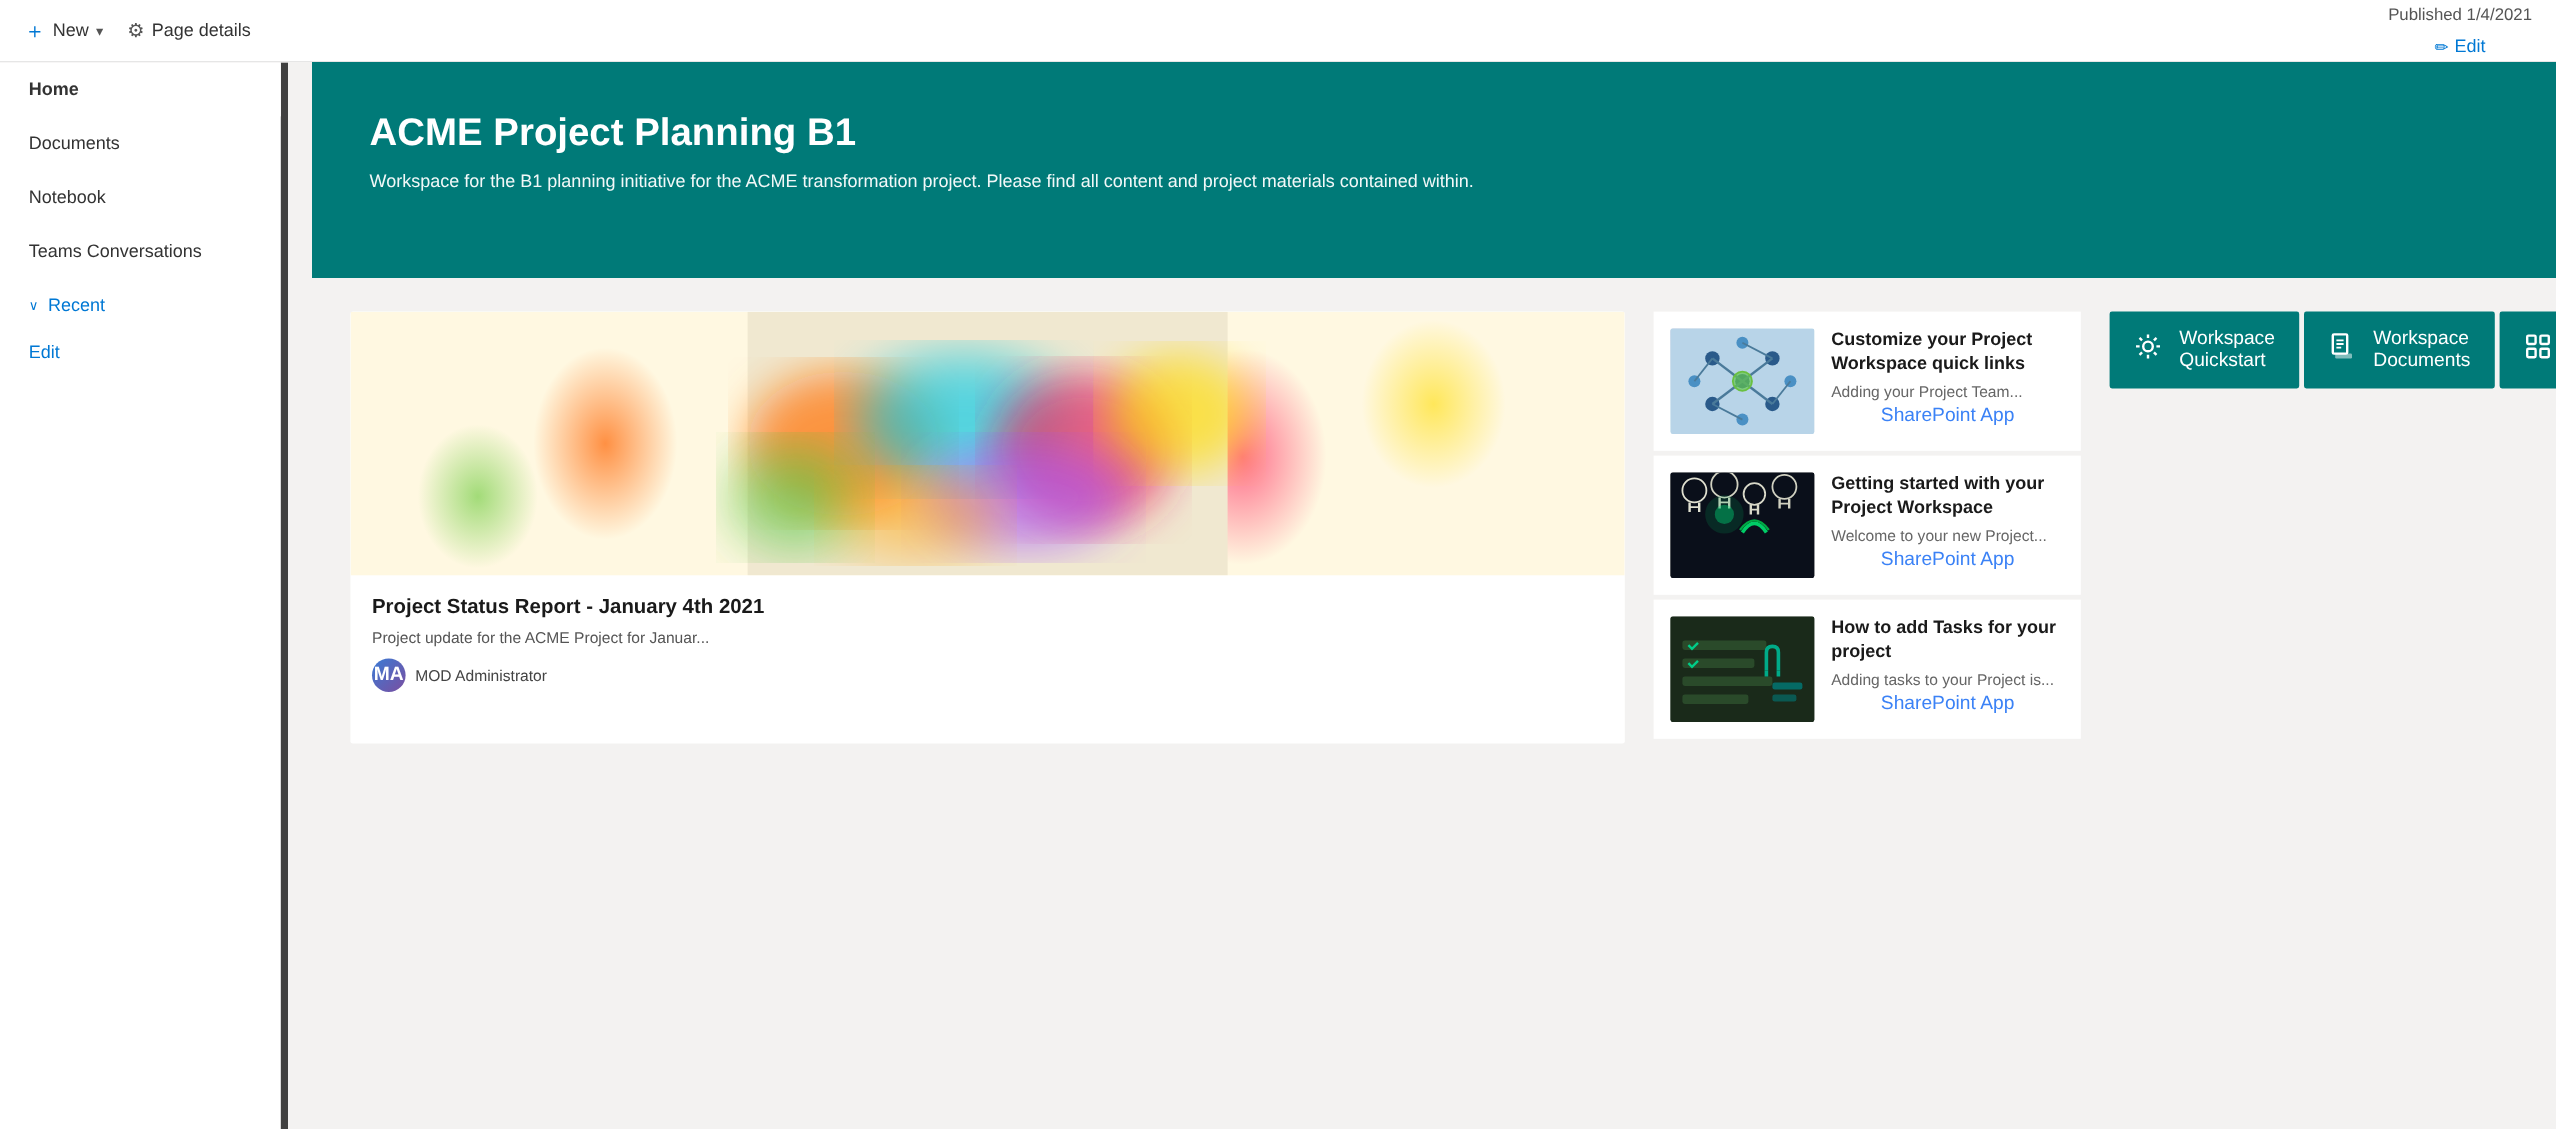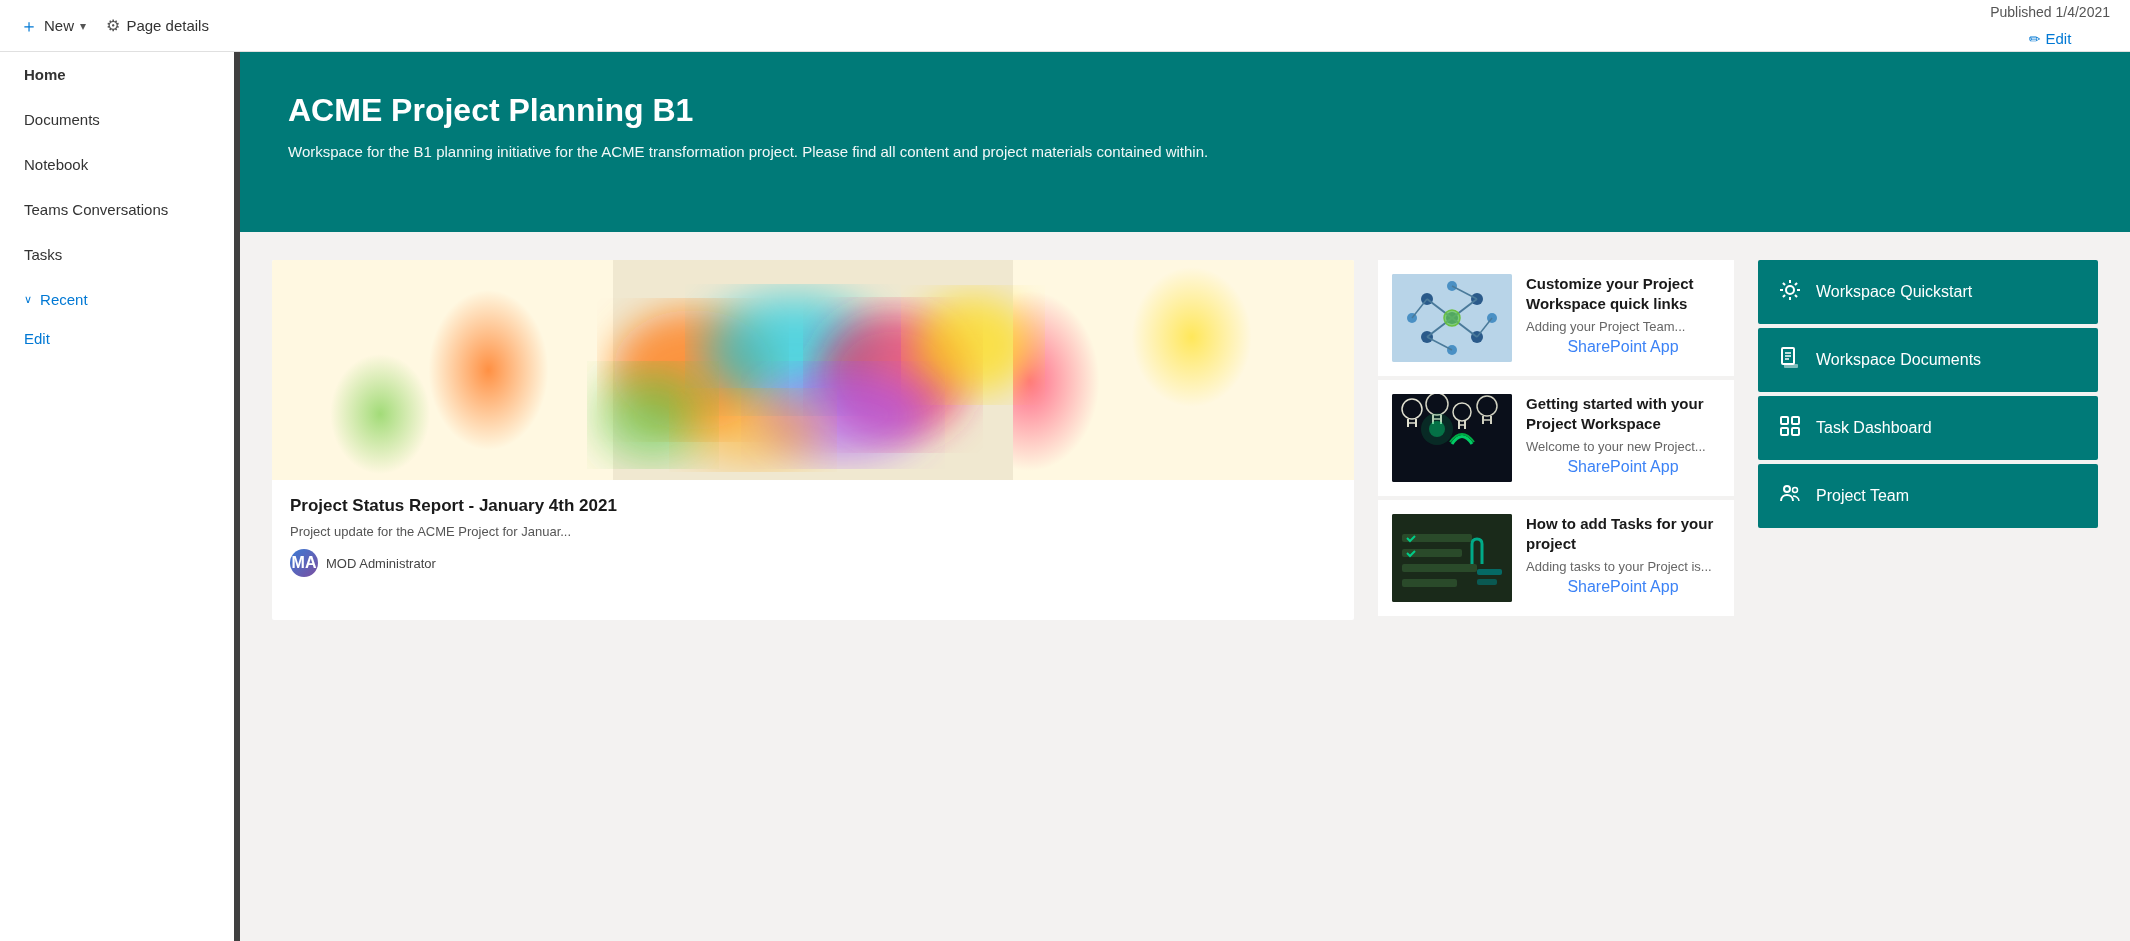--- a/index.html
+++ b/index.html
@@ -66,20 +66,21 @@
     .sidebar-item.active { font-weight: 600; background: #fff; }
     .sidebar-item.recent { color: #0078d4; }
     .sidebar-item.edit-link { color: #0078d4; padding-top: 8px; }
     .sidebar-item .chevron-icon { font-size: 11px; }
 
     
     .content {
       flex: 1;
       overflow-y: auto;
       background: #f3f2f1;
+      padding-left: 20px;
     }
 
     
     .hero {
       background: #007a78;
       color: #fff;
       padding: 40px 48px 36px;
       min-height: 180px;
     }
     .hero-title { font-size: 32px; font-weight: 700; margin-bottom: 12px; }
@@ -163,21 +164,21 @@
     .news-thumb-tasks {
       background: #1a2a1a;
     }
     .tasks-svg { width: 100%; height: 100%; }
     .news-content { flex: 1; }
     .news-title { font-size: 15px; font-weight: 600; color: #1a1a1a; margin-bottom: 6px; line-height: 1.3; }
     .news-desc { font-size: 13px; color: #666; margin-bottom: 4px; }
     .news-source { font-size: 16px; color: #3b82f6; text-align: center; }
 
     
-    .quicklinks-column { display: flex; flex-direction: column; gap: 4px; }
+    .quicklinks-column { display: flex; flex-direction: row; gap: 4px; }
     .quicklink-btn {
       background: #007a78;
       color: #fff;
       border: none;
       border-radius: 2px;
       padding: 0 20px;
       height: 64px;
       display: flex;
       align-items: center;
       gap: 14px;
@@ -221,23 +222,20 @@
       <span>Home</span>
     </div>
     <div class="sidebar-item">
       <span>Documents</span>
     </div>
     <div class="sidebar-item">
       <span>Notebook</span>
     </div>
     <div class="sidebar-item">
       <span>Teams Conversations</span>
-    </div>
-    <div class="sidebar-item">
-      <span>Tasks</span>
     </div>
     <div class="sidebar-item recent">
       <span class="chevron-icon">∨</span>
       <span>Recent</span>
     </div>
     <div class="sidebar-item edit-link">
       <span>Edit</span>
     </div>
   </nav>
 

